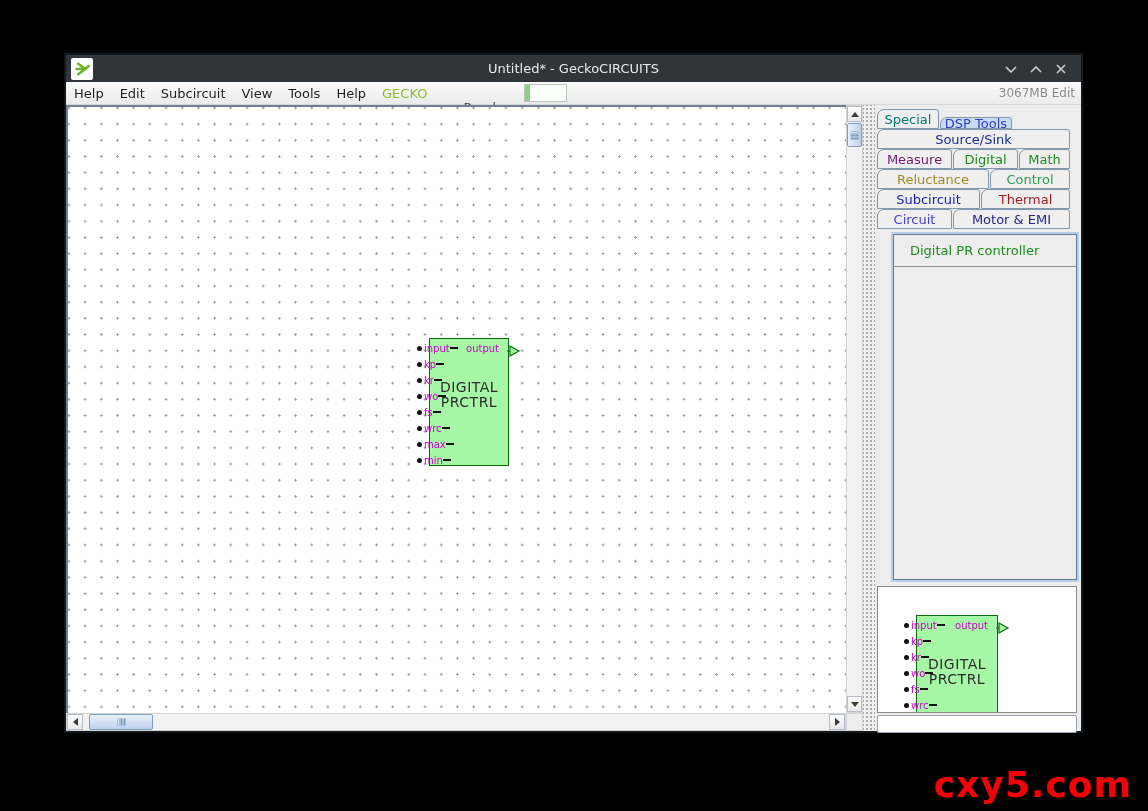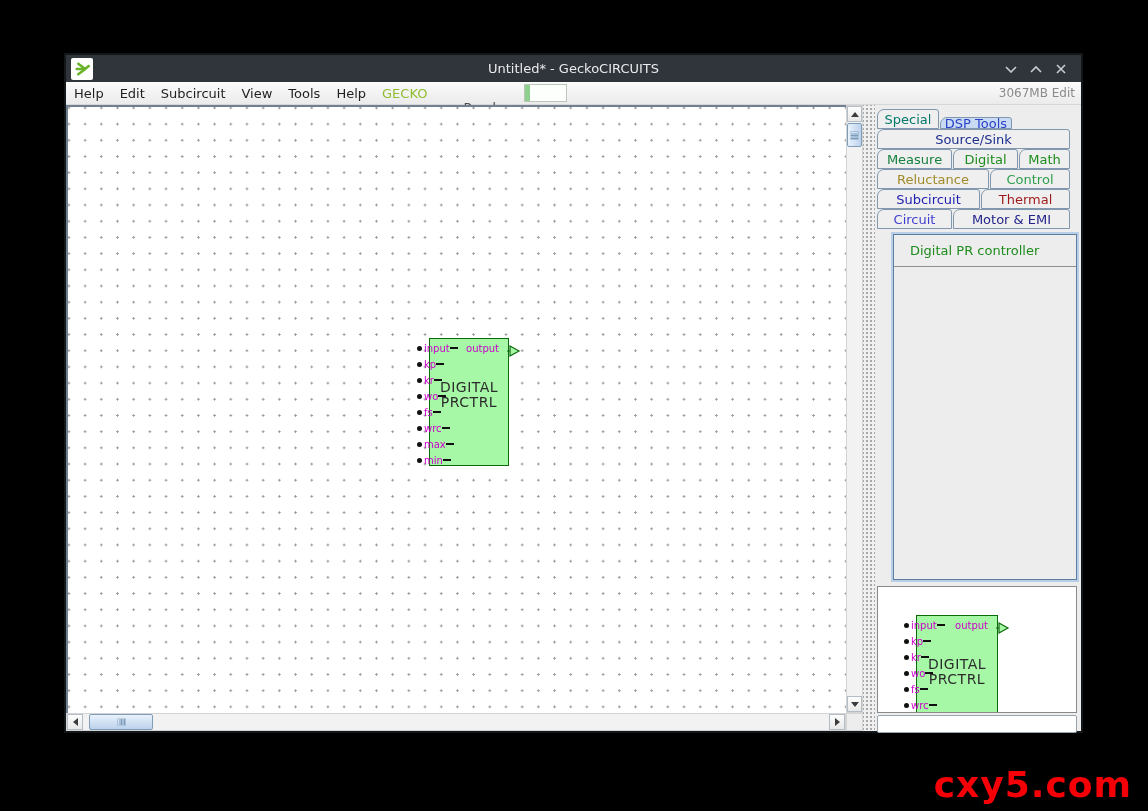--- a/index.html
+++ b/index.html
@@ -249,21 +249,21 @@
     <div class="palette">
       <div class="tab-rows">
         <div class="tab-row">
           <div class="tab t-special" style="color: rgb(0, 120, 106);">Special</div>
           <div class="tab t-dsp selected" style="color: rgb(42, 65, 200); margin-top: 8px;">DSP Tools</div>
         </div>
         <div class="tab-row">
           <div class="tab t-full" style="color: rgb(28, 47, 143);">Source/Sink</div>
         </div>
         <div class="tab-row">
-          <div class="tab t-measure" style="color: #15803d;">Measure</div>
+          <div class="tab t-measure" style="color: #701a75;">Measure</div>
           <div class="tab t-digital" style="color: rgb(29, 140, 29);">Digital</div>
           <div class="tab t-math" style="color: rgb(29, 140, 29);">Math</div>
         </div>
         <div class="tab-row">
           <div class="tab t-reluct" style="color: rgb(160, 138, 40);">Reluctance</div>
           <div class="tab t-control" style="color: rgb(46, 158, 78);">Control</div>
         </div>
         <div class="tab-row">
           <div class="tab t-subckt" style="color: rgb(34, 34, 176);">Subcircuit</div>
           <div class="tab t-thermal" style="color: rgb(158, 26, 26);">Thermal</div>

